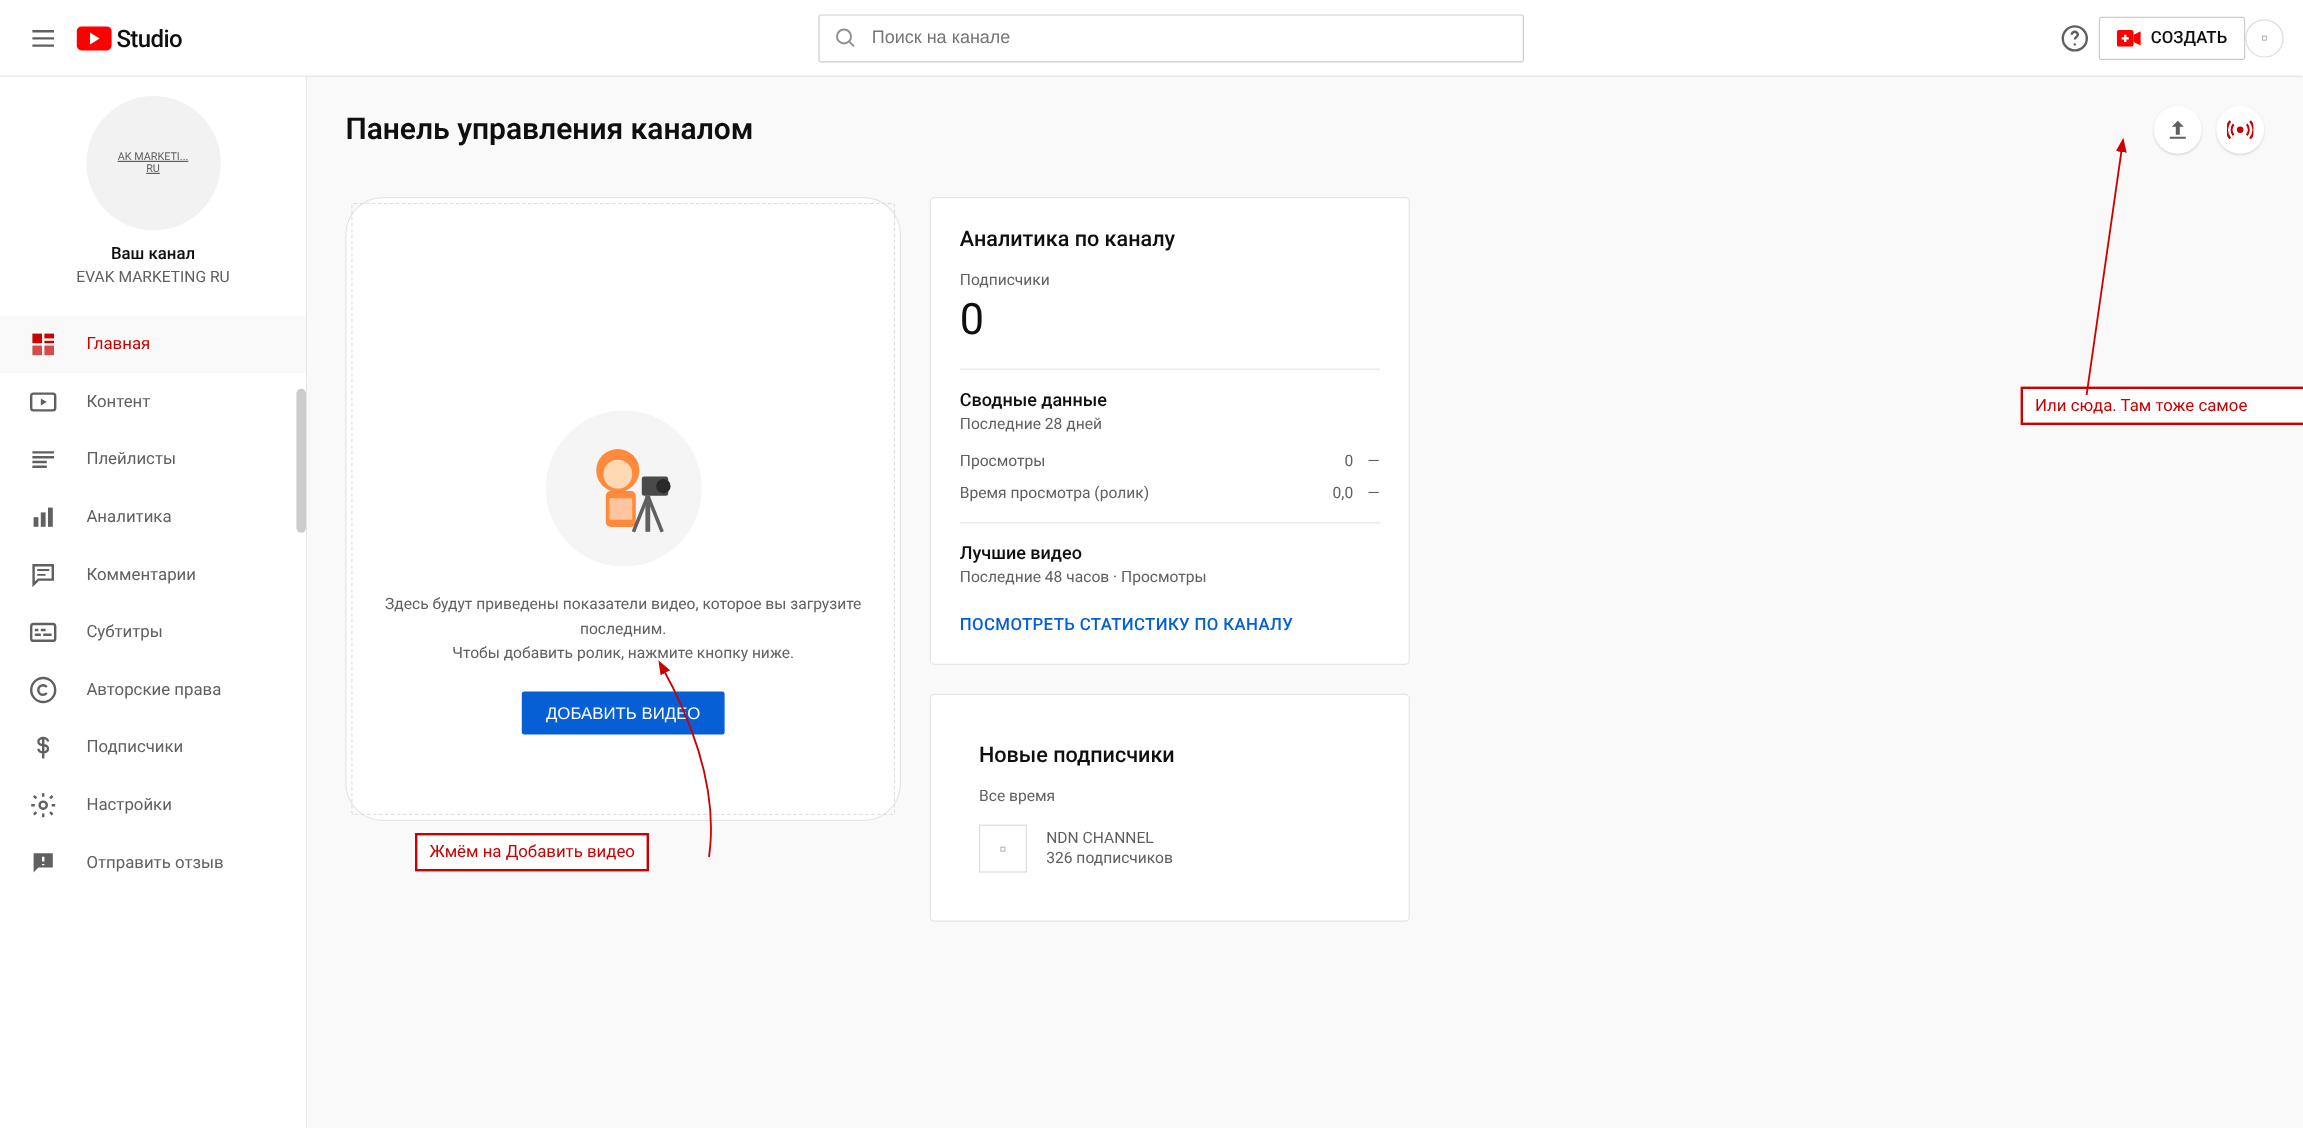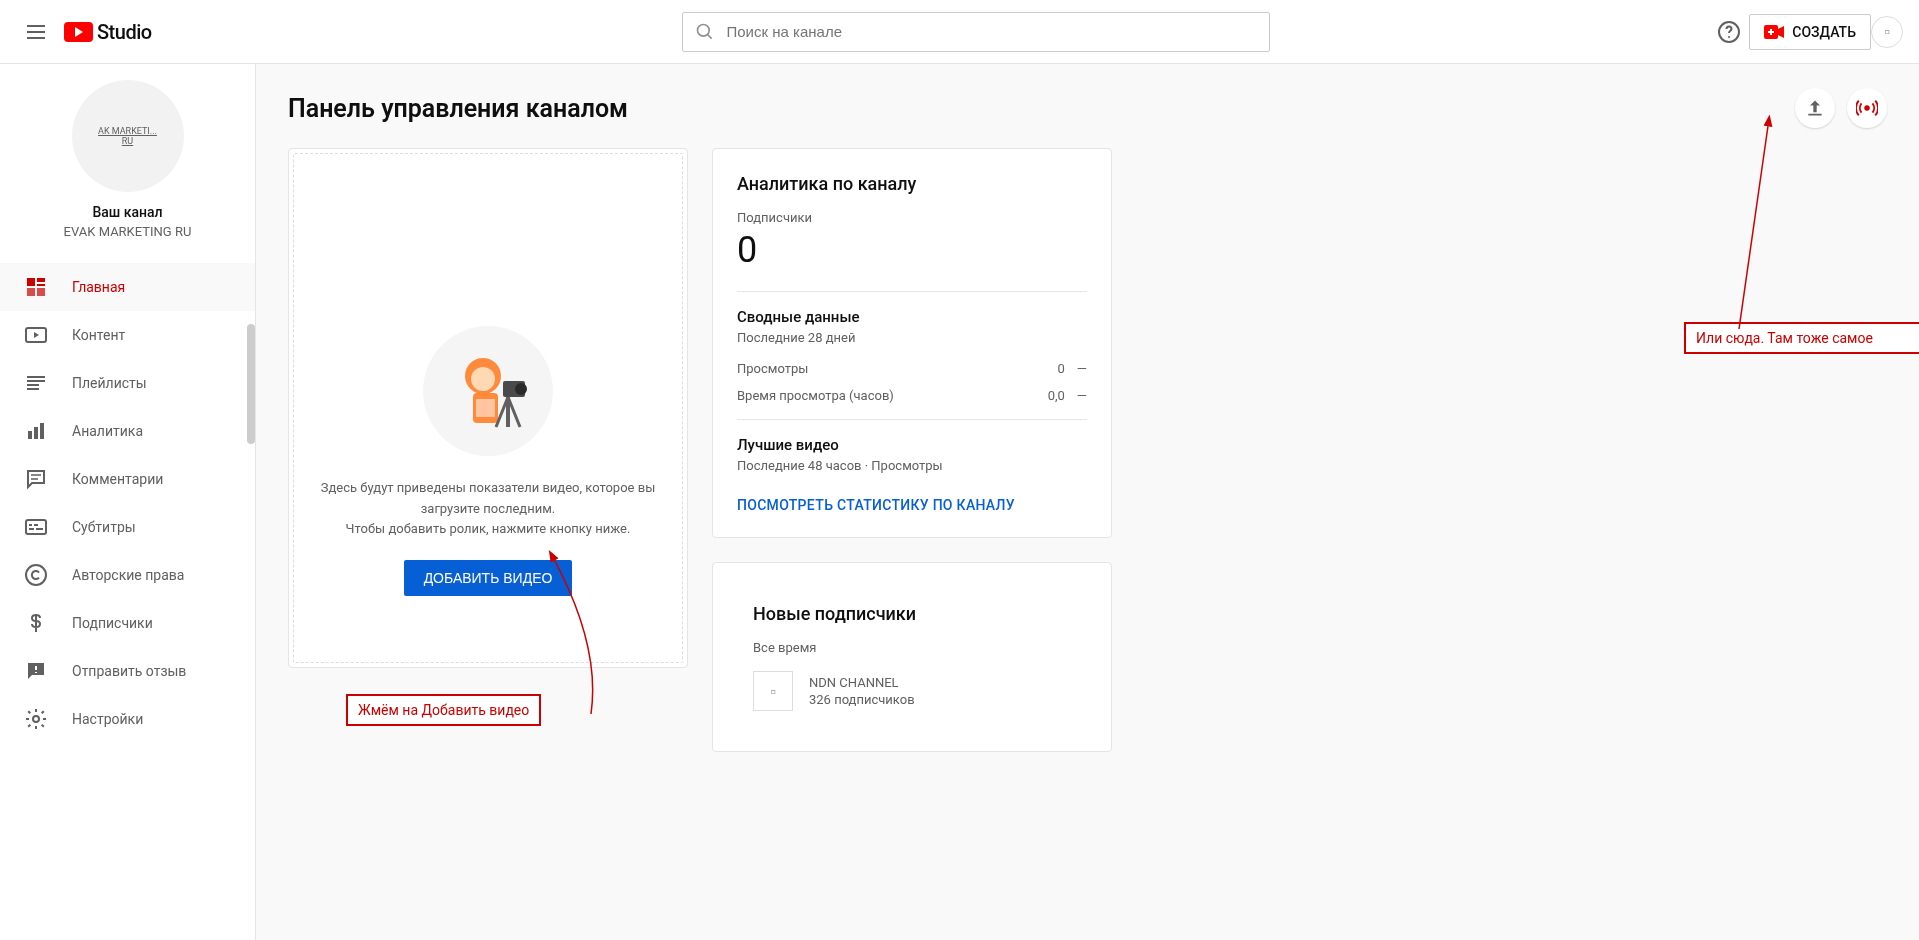--- a/index.html
+++ b/index.html
@@ -30,29 +30,29 @@
 .channel-block { text-align: center; padding: 16px 0 24px; }
 .channel-avatar { width: 112px; height: 112px; border-radius: 50%; margin: 0 auto 12px; background: #f2f2f2; display: flex; align-items: center; justify-content: center; font-size: 9px; color: #606060; position: relative; overflow: hidden; }
 .channel-your { font-size: 14px; font-weight: 500; margin-bottom: 4px; }
 .channel-name { font-size: 13px; color: #606060; }
 .nav-item { height: 48px; display: flex; align-items: center; padding: 0 24px; cursor: pointer; color: #606060; gap: 24px; }
 .nav-item.active { color: #cc0000; background: #f9f9f9; }
 .nav-item .icon { width: 24px; height: 24px; display: flex; align-items: center; justify-content: center; }
 .nav-label { font-size: 14px; }
 
 
-.page-header { display: flex; align-items: center; justify-content: space-between; margin-bottom: 20px; }
+.page-header { display: flex; align-items: center; justify-content: space-between; margin-bottom: 36px; }
 .page-title { font-size: 25px; font-weight: 600; color: #0f0f0f; }
 .page-actions { display: flex; gap: 12px; }
 .round-btn { width: 40px; height: 40px; border-radius: 50%; background: #fff; display: flex; align-items: center; justify-content: center; cursor: pointer; box-shadow: 0 1px 2px rgba(0,0,0,0.15); }
 
 .cards-row { display: flex; gap: 24px; align-items: flex-start; }
 .card { background: #fff; border: 1px solid #e5e5e5; border-radius: 4px; }
 
-.upload-card { width: 400px; padding: 4px; }
+.upload-card { width: 463px; padding: 4px; border-radius: 31px; }
 .upload-inner { border: 1px dashed #ddd; border-radius: 2px; padding: 120px 24px 24px; text-align: center; min-height: 510px; display: flex; flex-direction: column; align-items: center; justify-content: center; }
 .upload-illustration { width: 150px; height: 150px; margin: 0 auto 12px; position: relative; }
 .illus-bg { width: 130px; height: 130px; border-radius: 50%; background: #f5f5f5; position: absolute; left: 10px; top: 10px; }
 .illus-person { position: absolute; left: 35px; top: 35px; }
 .upload-text { font-size: 13px; color: #606060; line-height: 1.6; margin-bottom: 20px; }
 .upload-btn { background: #065fd4; color: #fff; border: none; padding: 10px 20px; font-size: 14px; font-weight: 500; cursor: pointer; border-radius: 2px; }
 
 .analytics-card { width: 400px; padding: 24px; }
 .analytics-title { font-size: 18px; font-weight: 500; margin-bottom: 16px; }
 .sub-label { font-size: 13px; color: #606060; margin-bottom: 4px; }
@@ -204,34 +204,34 @@
       <span class="icon">
           <svg width="24" height="24" viewBox="0 0 24 24">
             <path d="M12 3v18M16 7c0-2-2-3-4-3s-4 1-4 3 2 3 4 3 4 1 4 3-2 3-4 3-4-1-4-3" stroke="#606060" stroke-width="2" fill="none"></path>
           </svg>
         </span>
       <span class="nav-label">Подписчики</span>
     </div>
     <div class="nav-item">
       <span class="icon">
           <svg width="24" height="24" viewBox="0 0 24 24">
+            <circle cx="12" cy="12" r="3" stroke="#606060" stroke-width="2" fill="none"></circle>
+            <path d="M12 2v3M12 19v3M4.2 4.2l2.1 2.1M17.7 17.7l2.1 2.1M2 12h3M19 12h3M4.2 19.8l2.1-2.1M17.7 6.3l2.1-2.1" stroke="#606060" stroke-width="2"></path>
+          </svg>
+        </span>
+      <span class="nav-label">Настройки</span>
+    </div>
+    <div class="nav-item">
+      <span class="icon">
+          <svg width="24" height="24" viewBox="0 0 24 24">
             <path d="M4 4h16v12H8l-4 4V4z" fill="#606060"></path>
             <path d="M12 7v4M12 13v1" stroke="#fff" stroke-width="2"></path>
           </svg>
         </span>
       <span class="nav-label">Отправить отзыв</span>
-    </div>
-    <div class="nav-item">
-      <span class="icon">
-          <svg width="24" height="24" viewBox="0 0 24 24">
-            <circle cx="12" cy="12" r="3" stroke="#606060" stroke-width="2" fill="none"></circle>
-            <path d="M12 2v3M12 19v3M4.2 4.2l2.1 2.1M17.7 17.7l2.1 2.1M2 12h3M19 12h3M4.2 19.8l2.1-2.1M17.7 6.3l2.1-2.1" stroke="#606060" stroke-width="2"></path>
-          </svg>
-        </span>
-      <span class="nav-label">Настройки</span>
     </div>
     <div class="sidebar-scrollbar"></div>
   </div>
 
   <div class="content">
     <div class="page-header">
       <h1 class="page-title">Панель управления каналом</h1>
       <div class="page-actions">
         <div class="round-btn">
           <svg width="20" height="20" viewBox="0 0 24 24">
@@ -278,21 +278,21 @@
           <div class="sub-label">Подписчики</div>
           <div class="sub-count">0</div>
           <hr class="divider">
           <div class="section-title">Сводные данные</div>
           <div class="section-sub">Последние 28 дней</div>
           <div class="metric-row">
             <span>Просмотры</span>
             <span><span>0</span><span class="dash">—</span></span>
           </div>
           <div class="metric-row">
-            <span>Время просмотра (часов)</span>
+            <span>Время просмотра (ролик)</span>
             <span><span>0,0</span><span class="dash">—</span></span>
           </div>
           <hr class="divider">
           <div class="section-title">Лучшие видео</div>
           <div class="section-sub">Последние 48 часов · Просмотры</div>
           <span class="link-btn">ПОСМОТРЕТЬ СТАТИСТИКУ ПО КАНАЛУ</span>
         </div>
 
         <div class="card subs-card">
           <div class="analytics-title" style="font-size:18px;">Новые подписчики</div>

